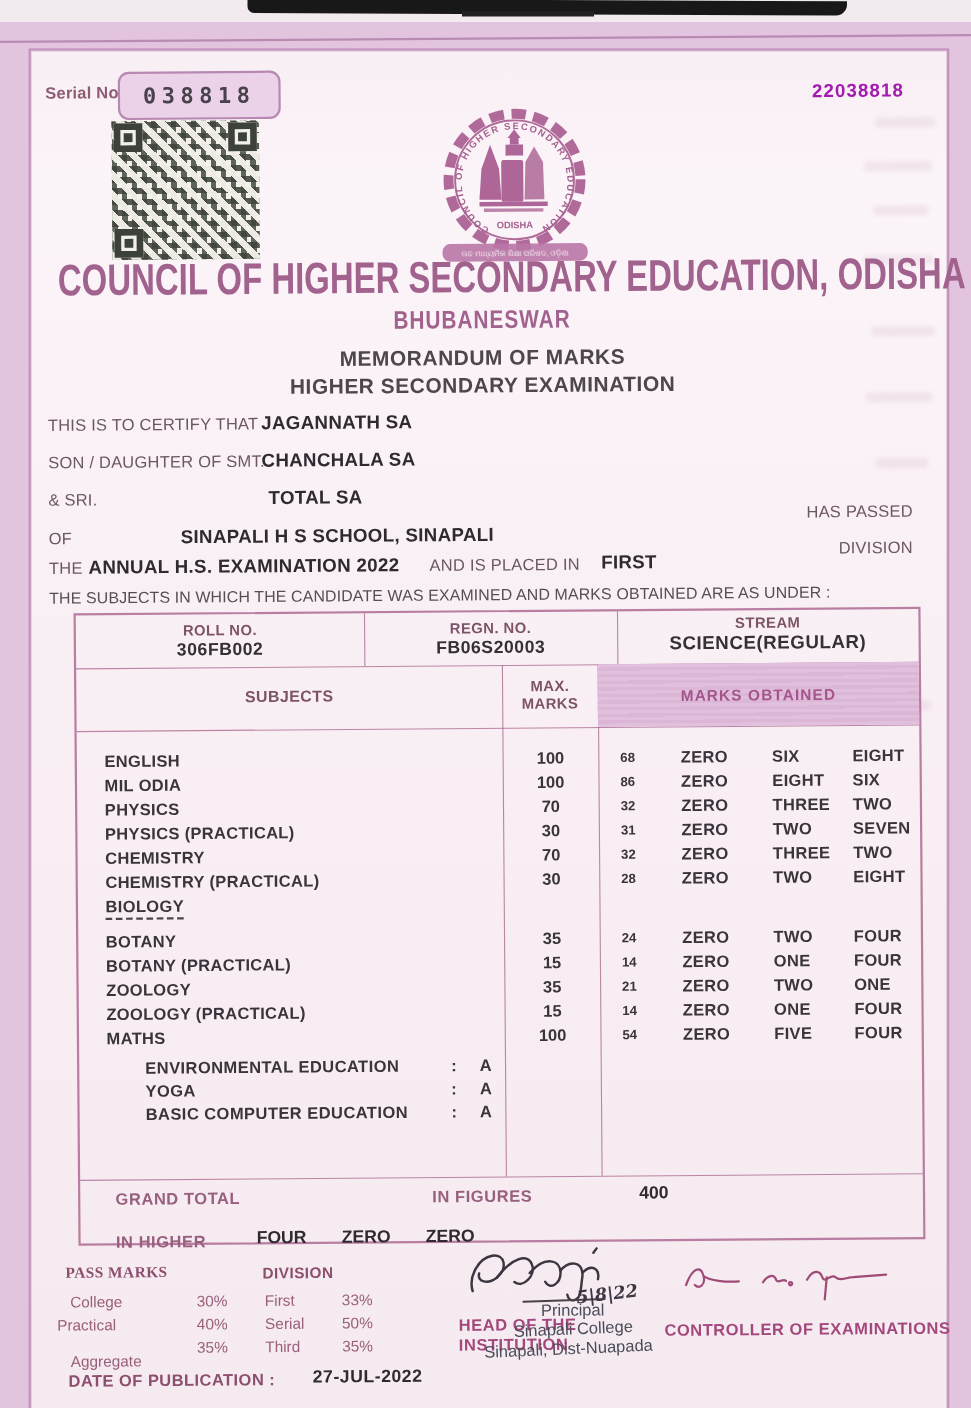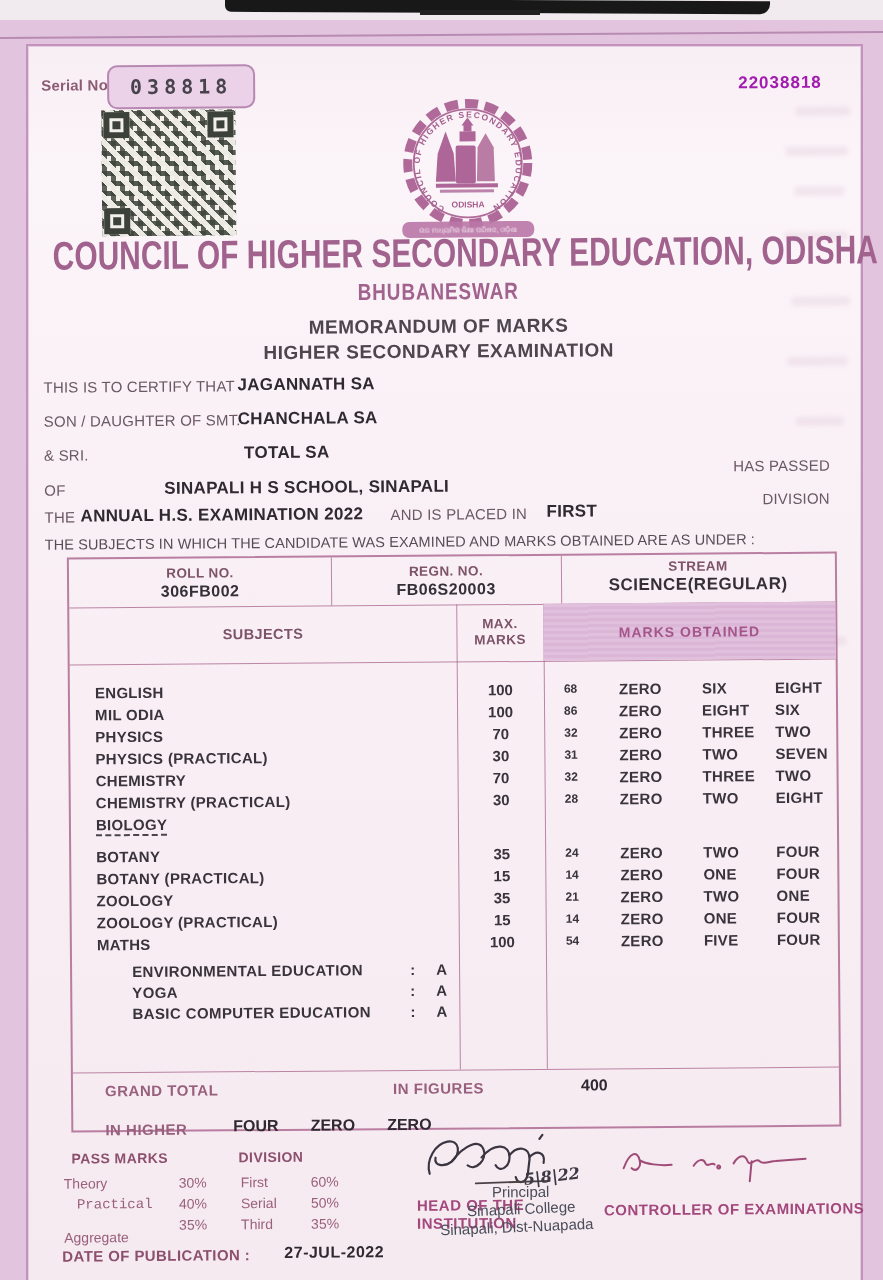--- a/index.html
+++ b/index.html
@@ -299,29 +299,29 @@
       <div class="abs gt-label" style="left:320px;top:523px;">IN FIGURES</div>
       <div class="abs gt-val" style="left:508px;top:521px;">400</div>
       <div class="abs gt-label" style="left:32px;top:562px;">IN HIGHER</div>
       <div class="abs" style="left:160px;top:559px;display:flex;gap:32px;">
         <span class="gt-val">FOUR</span>
         <span class="gt-val">ZERO</span>
         <span class="gt-val">ZERO</span>
       </div>
     </div>
 
-    <div class="abs foot-h" style="left:68px;top:1148px;">PASS MARKS</div>
+    <div class="abs foot-h" style="left:56px;top:1148px;font-family:Liberation Serif, serif;">PASS MARKS</div>
     <div class="abs foot-h" style="left:235px;top:1148px;">DIVISION</div>
 
-    <div class="abs foot-t" style="left:60px;top:1173px;">Theory</div>
+    <div class="abs foot-t" style="left:60px;top:1173px;">College</div>
     <div class="abs foot-t" style="left:175px;top:1173px;">30%</div>
     <div class="abs foot-t" style="left:237px;top:1173px;">First</div>
-    <div class="abs foot-t" style="left:307px;top:1173px;">60%</div>
-
-    <div class="abs foot-t" style="left:73px;top:1194px;font-family:Liberation Mono, monospace;">Practical</div>
+    <div class="abs foot-t" style="left:307px;top:1173px;">33%</div>
+
+    <div class="abs foot-t" style="left:48px;top:1194px;">Practical</div>
     <div class="abs foot-t" style="left:175px;top:1194px;">40%</div>
     <div class="abs foot-t" style="left:237px;top:1194px;">Serial</div>
     <div class="abs foot-t" style="left:307px;top:1194px;">50%</div>
 
     <div class="abs foot-t" style="left:60px;top:1215px;margin-top:12px;">Aggregate</div>
     <div class="abs foot-t" style="left:175px;top:1215px;">35%</div>
     <div class="abs foot-t" style="left:237px;top:1215px;">Third</div>
     <div class="abs foot-t" style="left:307px;top:1215px;">35%</div>
 
     <svg class="abs" style="left:418px;top:1132px;" width="160" height="60" viewBox="0 0 160 60">

